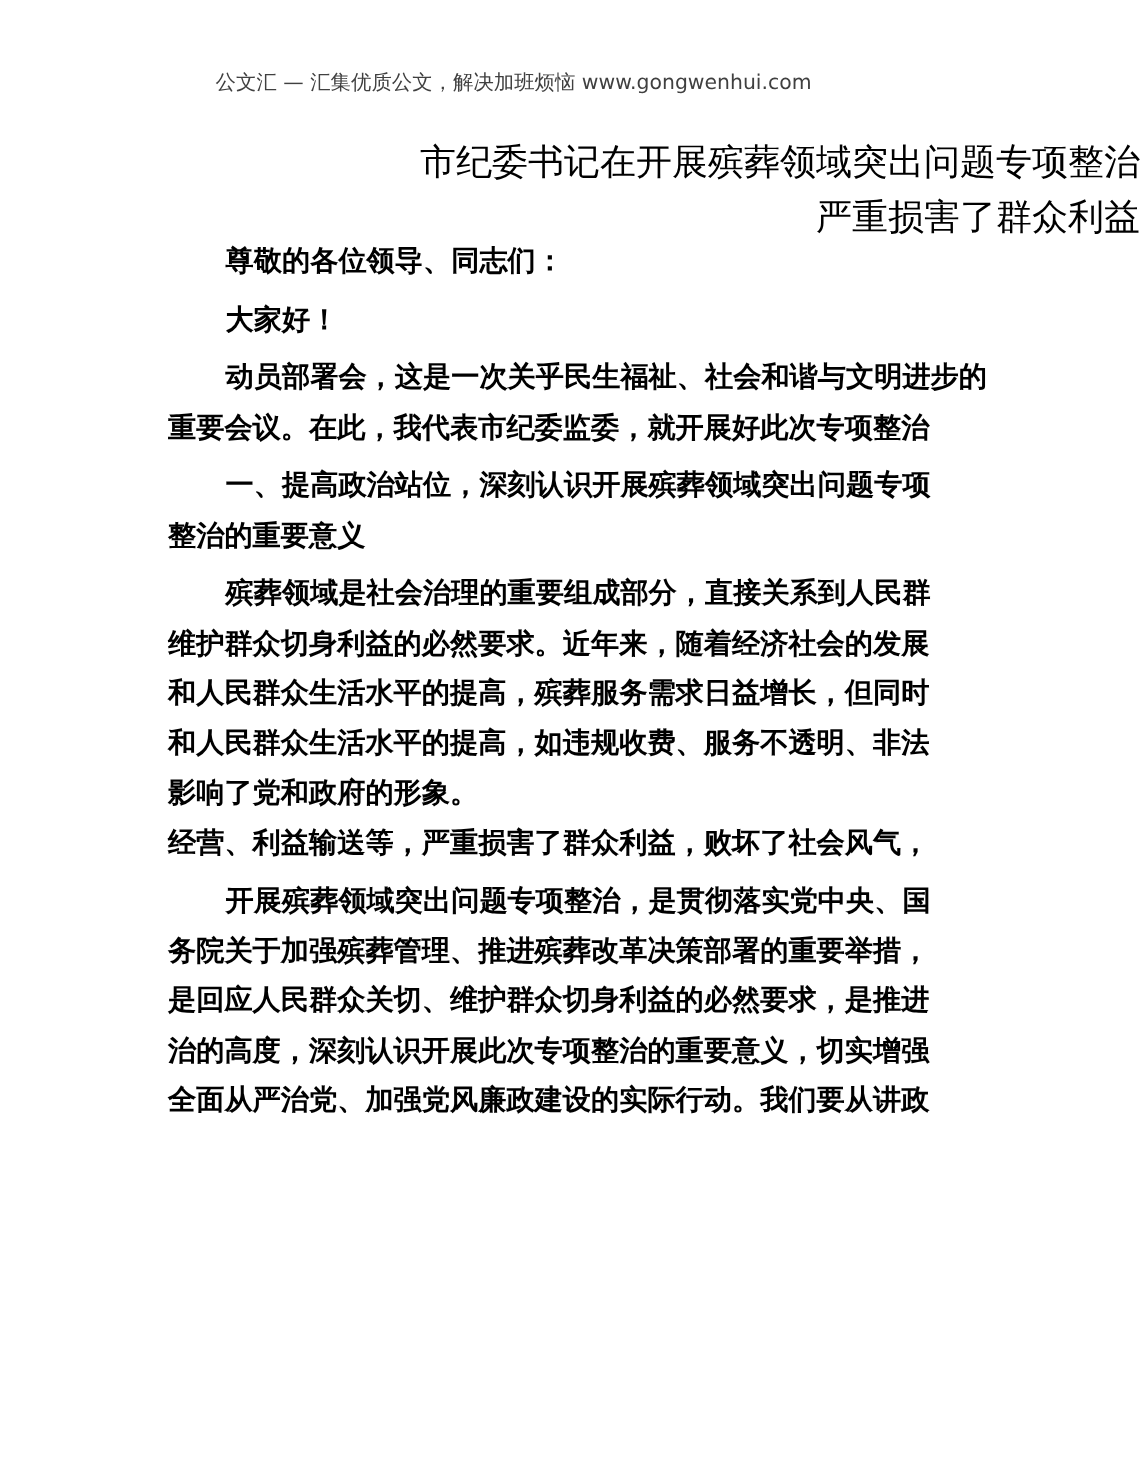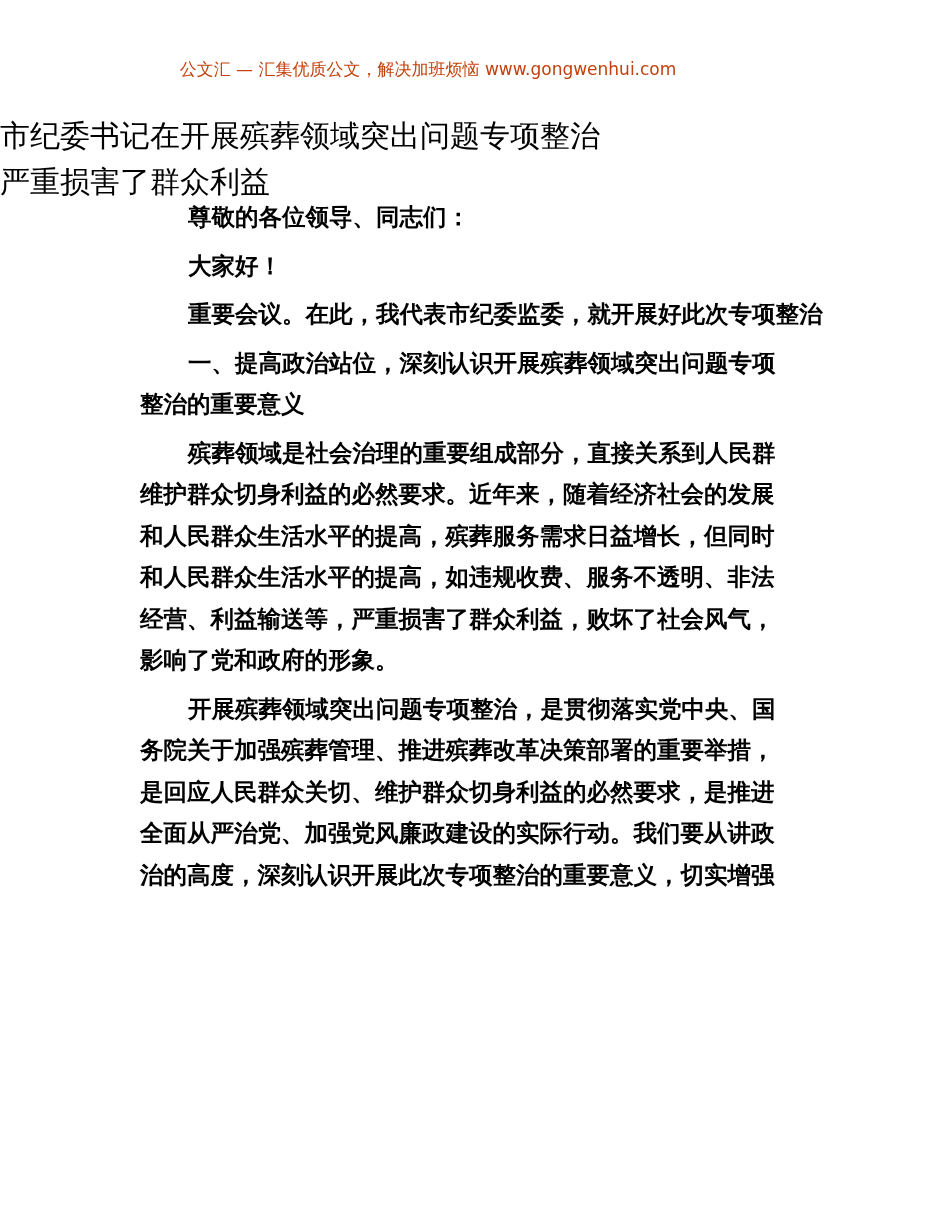--- a/index.html
+++ b/index.html
@@ -1,20 +1,20 @@
 <!DOCTYPE html>
 <html><head>
   <meta charset="utf-8">
   <style>
     html, body { margin: 0; padding: 0; background: #ffffff; }
     body { width: 950px; height: 1230px; position: relative; overflow: hidden;
            font-family: "DejaVu Sans", "Liberation Sans", sans-serif; color: #000; }
     .header-banner { position: absolute; top: 58px; left: 0; width: 856px; text-align: center;
-           font-size: 17px; line-height: 22px; color: #c2410c; }
-    .title { position: absolute; left: 0; width: 950px; text-align: left;
+           font-size: 17px; line-height: 22px; color: #404040; }
+    .title { position: absolute; left: 0; width: 950px; text-align: right;
            font-size: 30px; line-height: 46px; top: 113px; color: #000; }
     .body { position: absolute; left: 140px; width: 672px; top: 197px; }
     .para { font-size: 23.5px; line-height: 41.5px; margin: 0; text-align: justify;
            text-align-last: left; word-break: break-all; font-weight: bold; }
     .para.indent { text-indent: 48px; }
     .para.gap { margin-top: 7px; }
     .line { display: block; white-space: nowrap; }
   </style>
 </head>
 <body>
@@ -29,40 +29,41 @@
 </div>
 
 <div class="body">
   <p class="para indent">
     <span class="line">尊敬的各位领导、同志们：</span>
   </p>
   <p class="para indent gap">
     <span class="line">大家好！</span>
   </p>
   <p class="para indent gap">
+    <span class="line">动员部署会，这是一次关乎民生福祉、社会和谐与文明进步的</span>
     <span class="line">重要会议。在此，我代表市纪委监委，就开展好此次专项整治</span>
   </p>
   <p class="para indent gap">
     <span class="line">一、提高政治站位，深刻认识开展殡葬领域突出问题专项</span>
     <span class="line" style="text-indent:0">整治的重要意义</span>
   </p>
   <p class="para indent gap">
     <span class="line">殡葬领域是社会治理的重要组成部分，直接关系到人民群</span>
     <span class="line">维护群众切身利益的必然要求。近年来，随着经济社会的发展</span>
     <span class="line">和人民群众生活水平的提高，殡葬服务需求日益增长，但同时</span>
     <span class="line">和人民群众生活水平的提高，如违规收费、服务不透明、非法</span>
+    <span class="line">影响了党和政府的形象。</span>
     <span class="line">经营、利益输送等，严重损害了群众利益，败坏了社会风气，</span>
-    <span class="line">影响了党和政府的形象。</span>
   </p>
   <p class="para indent gap">
     <span class="line">开展殡葬领域突出问题专项整治，是贯彻落实党中央、国</span>
     <span class="line">务院关于加强殡葬管理、推进殡葬改革决策部署的重要举措，</span>
     <span class="line">是回应人民群众关切、维护群众切身利益的必然要求，是推进</span>
+    <span class="line">治的高度，深刻认识开展此次专项整治的重要意义，切实增强</span>
     <span class="line">全面从严治党、加强党风廉政建设的实际行动。我们要从讲政</span>
-    <span class="line">治的高度，深刻认识开展此次专项整治的重要意义，切实增强</span>
   </p>
 </div>
 
 <style>
   
   .para.indent .line + .line { text-indent: 0; margin-left: -48px; }
   .para.indent .line:first-child { text-indent: 0; padding-left: 48px; }
   .para.indent { text-indent: 0; }
   .para.indent .line + .line { margin-left: 0; }
 </style>

